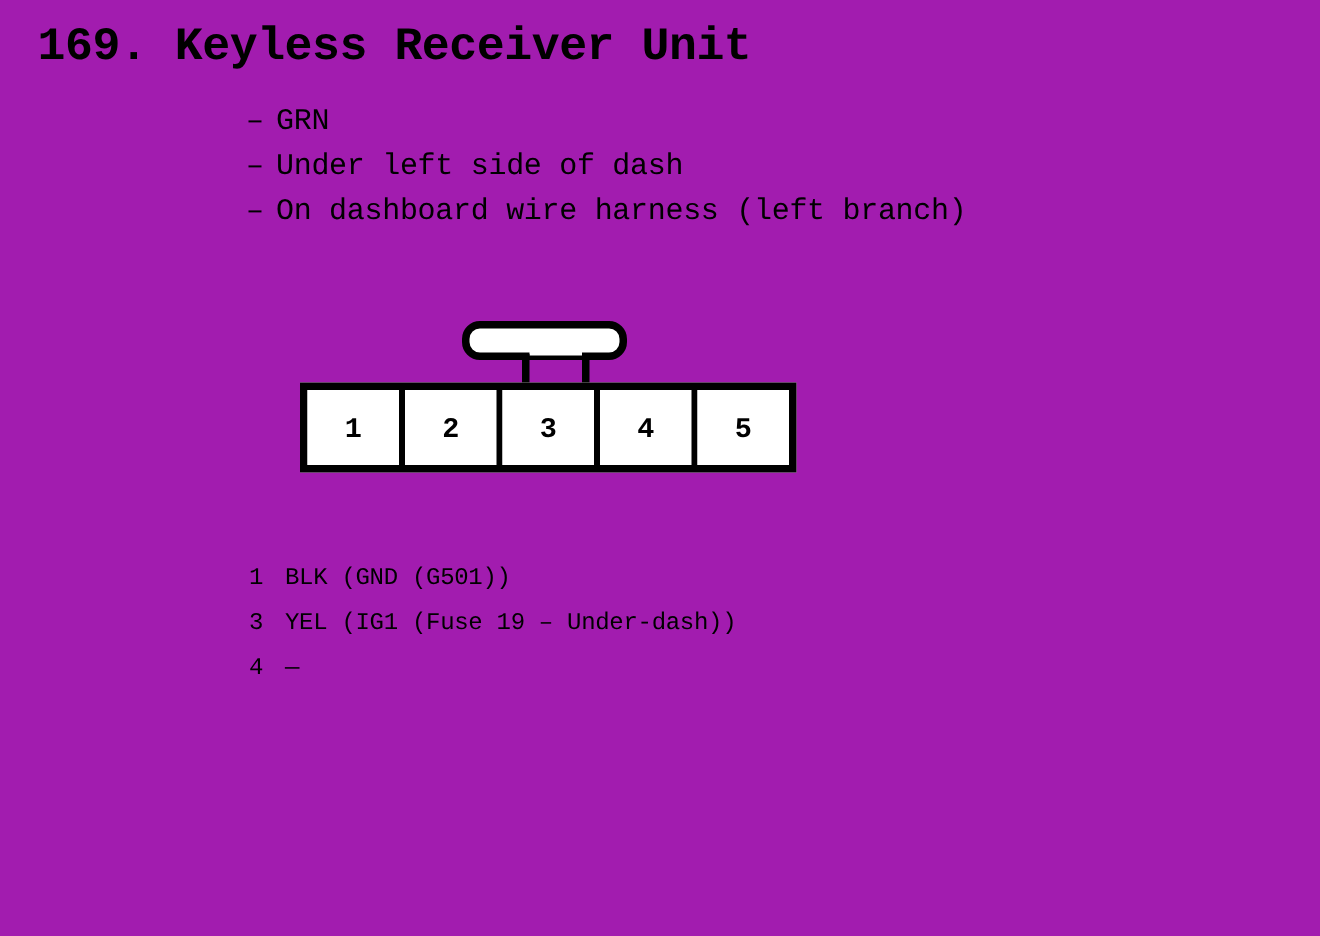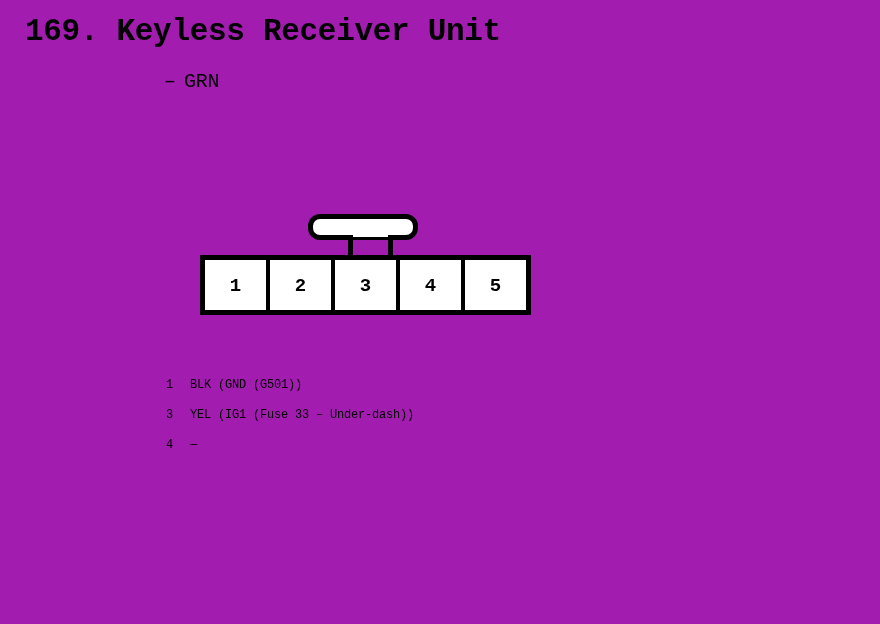--- a/index.html
+++ b/index.html
@@ -123,21 +123,21 @@
     font-weight: bold;
     line-height: 1;
     transform: translateY(1px);
   }
 
   
   .legend {
     position: absolute;
     left: 166px;
     top: 370px;
-    font-size: 12px;
+    font-size: 16px;
     line-height: 30px;
     letter-spacing: -0.2px;
     white-space: nowrap;
   }
   .legend-row {
     display: block;
   }
   .legend-num {
     display: inline-block;
     width: 24px;
@@ -146,20 +146,26 @@
 </head>
 <body>
 
 <div class="page">
 
   <div class="title">169. Keyless Receiver Unit</div>
 
   <div class="bullets">
     <div class="bullet-row">
       <span class="bullet-dash">–</span><span>GRN</span>
+    </div>
+    <div class="bullet-row">
+      <span class="bullet-dash">–</span><span>Under left side of dash</span>
+    </div>
+    <div class="bullet-row">
+      <span class="bullet-dash">–</span><span>On dashboard wire harness (left branch)</span>
     </div>
   </div>
 
   <div class="connector">
 
     <div class="latch-bar"></div>
     <div class="latch-gap"></div>
     <div class="latch-leg left"></div>
     <div class="latch-leg right"></div>
 
@@ -180,20 +186,20 @@
         <span>5</span>
       </div>
     </div>
   </div>
 
   <div class="legend">
     <div class="legend-row">
       <span class="legend-num">1</span><span>BLK (GND (G501))</span>
     </div>
     <div class="legend-row">
-      <span class="legend-num">3</span><span>YEL (IG1 (Fuse 33 – Under-dash))</span>
+      <span class="legend-num">3</span><span>YEL (IG1 (Fuse 19 – Under-dash))</span>
     </div>
     <div class="legend-row">
       <span class="legend-num">4</span><span>—</span>
     </div>
   </div>
 
 </div>
 
 </body></html>

